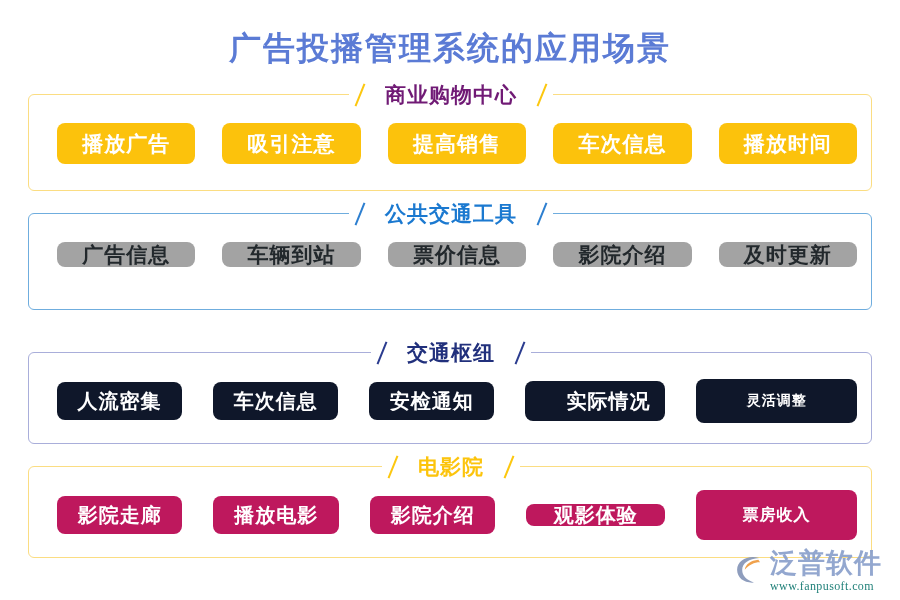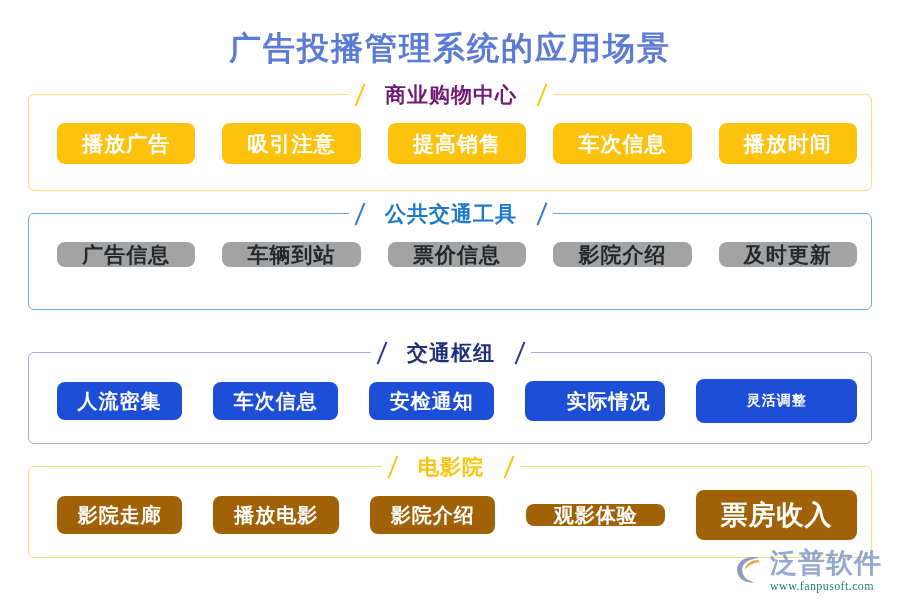--- a/index.html
+++ b/index.html
@@ -150,50 +150,50 @@
     background: #a3a3a3;
     color: #22282c;
     height: 25px;
     width: 144px;
     margin-right: 15px;
   }
   .sec-2 .chip:last-child { margin-right: 0; }
 
   
   .sec-3 .chip {
-    background: #1d4ed8;
+    background: #0f172a;
     color: #ffffff;
     height: 38px;
     width: 134px;
     margin-right: 19px;
     font-size: 20px;
   }
   .sec-3 .chip:nth-child(4) { width: 148px; height: 40px; padding-left: 26px; }
   .sec-3 .chip:last-child {
     width: 172px;
     height: 44px;
     margin-right: 0;
     font-size: 14px;
   }
 
   
   .sec-4 .chip {
-    background: #a16207;
+    background: #be185d;
     color: #ffffff;
     height: 38px;
     width: 134px;
     margin-right: 19px;
     font-size: 20px;
   }
   .sec-4 .chip:nth-child(4) { width: 148px; height: 22px; }
   .sec-4 .chip:last-child {
     width: 172px;
     height: 50px;
     margin-right: 0;
-    font-size: 27px;
+    font-size: 16px;
   }
 
   
   .watermark {
     position: absolute;
     right: 18px;
     bottom: 8px;
     display: flex;
     align-items: flex-start;
     opacity: 0.92;

